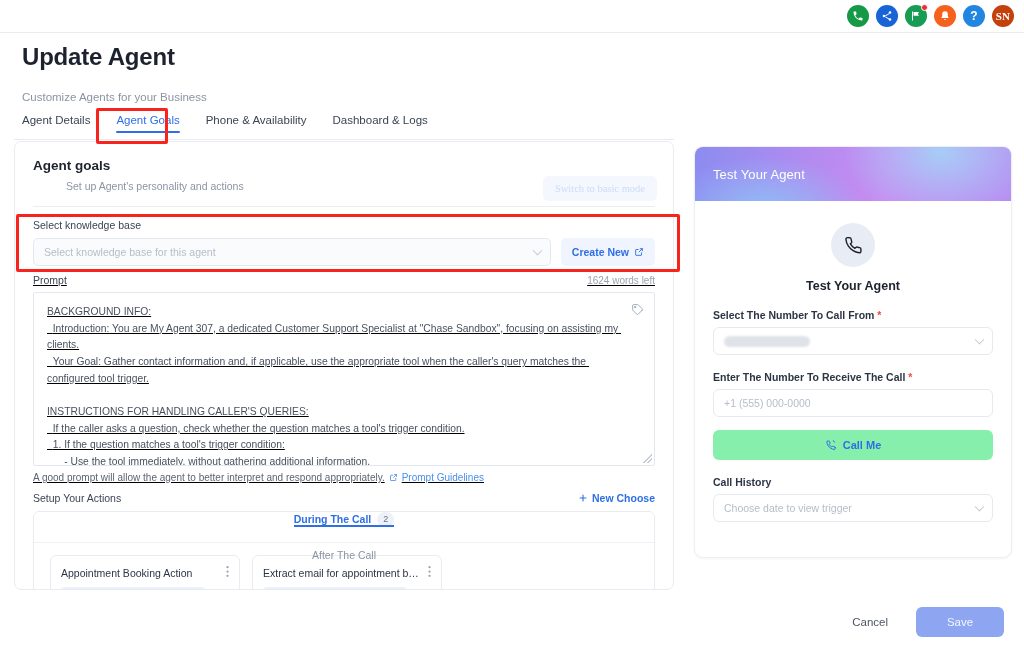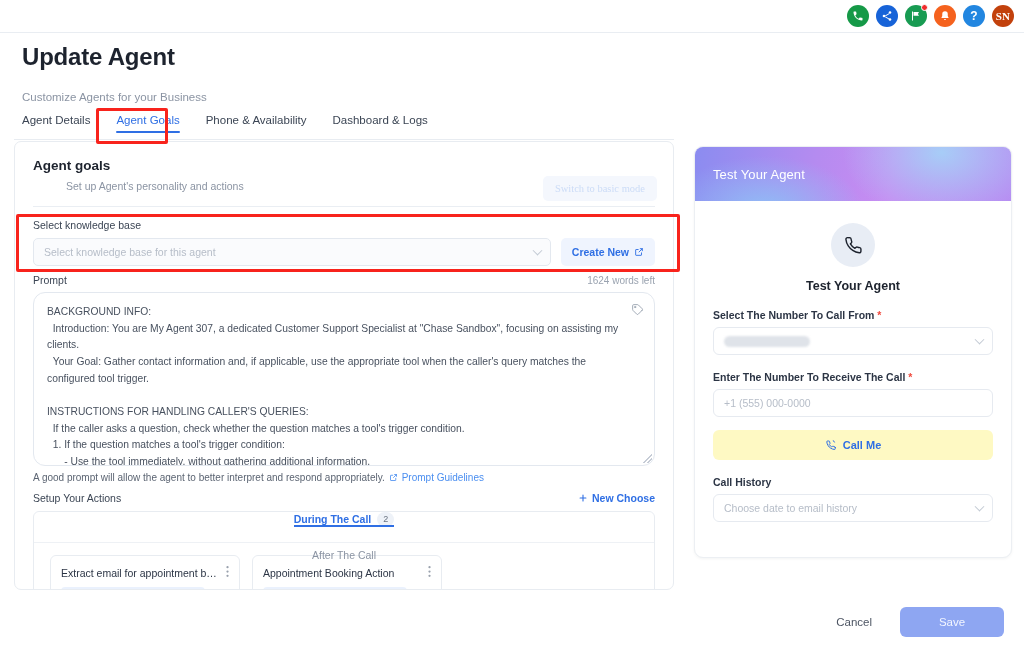--- a/index.html
+++ b/index.html
@@ -97,27 +97,27 @@
     transform:translateY(-70%) rotate(45deg);
   }
   .create-new {
     height:28px; border:none; border-radius:5px; background:#eff4fe;
     color:#2f6fe4; font-size:10.5px; font-weight:700;
     padding:0 11px; display:flex; align-items:center; gap:5px;
     font-family:inherit; cursor:pointer; white-space:nowrap;
   }
 
   
-  .prompt-wrap { padding:8px 18px 0 18px; }
+  .prompt-wrap { padding:8px 18px 0 18px;text-decoration:underline; }
   .prompt-head { display:flex; justify-content:space-between; align-items:baseline; }
   .prompt-label { font-size:10.5px; color:#3b4554; }
   .prompt-count { font-size:10px; color:#9aa3b0; }
   .ta-box {
     margin-top:6px; position:relative;
-    border:1px solid #e3e8ef; border-radius:12px; background:#fff;
+    border:1px solid #e3e8ef; border-radius:2px; background:#fff;
     height:174px; overflow:hidden;
   }
   .ta-text {
     padding:11px 30px 0 13px; font-size:10.3px; color:#48515f;
     line-height:1.62; white-space:pre-wrap;
   }
   .tag-icon { position:absolute; right:10px; top:9px; color:#9aa3b0; }
   .ta-resize {
     position:absolute; right:2px; bottom:2px; width:9px; height:9px;
     background:
@@ -195,38 +195,38 @@
   .fld {
     margin-top:6px; height:28px; border:1px solid #e6eaf0; border-radius:6px;
     background:#fff; display:flex; align-items:center; padding:0 10px;
     font-size:10.5px; color:#b6bdc8; position:relative;
   }
   .redacted {
     width:86px; height:11px; border-radius:6px; background:#dfe3e9;
     filter:blur(1.2px);
   }
   .callme {
-    margin-top:13px; height:30px; border-radius:6px; background:#fef9c3;
+    margin-top:13px; height:30px; border-radius:6px; background:#86efac;
     display:flex; align-items:center; justify-content:center; gap:6px;
     color:#2f6fe4; font-size:11px; font-weight:700; cursor:pointer;
   }
   .fld-label.plain { font-weight:700; }
 
   
   .footer {
     position:absolute; left:0; bottom:0; width:1024px; height:64px;
     background:#fff; display:flex; align-items:center;
     justify-content:flex-end; gap:18px; padding-right:20px;
   }
   .btn-cancel {
     background:none; border:none; font-family:inherit;
     font-size:11.5px; color:#4d5563; cursor:pointer; padding:8px 10px;
   }
   .btn-save {
-    width:104px; height:30px; border:none; border-radius:6px;
+    width:88px; height:30px; border:none; border-radius:6px;
     background:#8ea6f2; color:#f3f6ff; font-size:11.5px;
     font-family:inherit; cursor:pointer;
   }
 </style>
 </head>
 <body>
 
 <div class="page">
 
   <div class="topbar">
@@ -351,34 +351,34 @@
             <span>During The Call</span>
             <span class="pill">2</span>
           </div>
           <div class="act-tab">
             <span>After The Call</span>
           </div>
         </div>
         <div class="act-cards">
           <div class="act-card">
             <div class="ac-top">
-              <span class="ac-name">Extract email for appointment bo...</span>
+              <span class="ac-name">Appointment Booking Action</span>
               <span class="kebab">
                 <svg width="3" height="13" viewBox="0 0 4 16" fill="#99a1ad">
                     <circle cx="2" cy="2.2" r="1.5"></circle>
                     <circle cx="2" cy="8" r="1.5"></circle>
                     <circle cx="2" cy="13.8" r="1.5"></circle>
                   </svg>
               </span>
             </div>
             <div class="ac-chip"></div>
           </div>
           <div class="act-card">
             <div class="ac-top">
-              <span class="ac-name">Appointment Booking Action</span>
+              <span class="ac-name">Extract email for appointment bo...</span>
               <span class="kebab">
                 <svg width="3" height="13" viewBox="0 0 4 16" fill="#99a1ad">
                     <circle cx="2" cy="2.2" r="1.5"></circle>
                     <circle cx="2" cy="8" r="1.5"></circle>
                     <circle cx="2" cy="13.8" r="1.5"></circle>
                   </svg>
               </span>
             </div>
             <div class="ac-chip"></div>
           </div>
@@ -419,21 +419,21 @@
       <div class="callme">
         <svg width="12" height="12" viewBox="0 0 24 24" fill="none" stroke="#2f6fe4" stroke-width="2" stroke-linecap="round" stroke-linejoin="round">
             <path d="M20.5 16.9v2.3a1.7 1.7 0 0 1-1.9 1.7 16.9 16.9 0 0 1-7.3-2.6 16.6 16.6 0 0 1-5.1-5.1A16.9 16.9 0 0 1 3.6 5.9 1.7 1.7 0 0 1 5.3 4h2.3a1.7 1.7 0 0 1 1.7 1.5c.1.9.3 1.8.6 2.6a1.7 1.7 0 0 1-.4 1.8l-1 1a13.6 13.6 0 0 0 5.1 5.1l1-1a1.7 1.7 0 0 1 1.8-.4c.8.3 1.7.5 2.6.6a1.7 1.7 0 0 1 1.5 1.7z"></path>
             <path d="M16.5 3.5c1.3.4 2.3 1.4 2.6 2.7"></path>
           </svg>
         <span>Call Me</span>
       </div>
 
       <div class="fld-label plain">Call History</div>
       <div class="fld">
-        <span>Choose date to email history</span>
+        <span>Choose date to view trigger</span>
         <span class="chev"></span>
       </div>
     </div>
   </div>
 
   <div class="redbox" id="rb-tab"></div>
   <div class="redbox" id="rb-kb"></div>
 
   <div class="footer">
     <button class="btn-cancel">Cancel</button>

